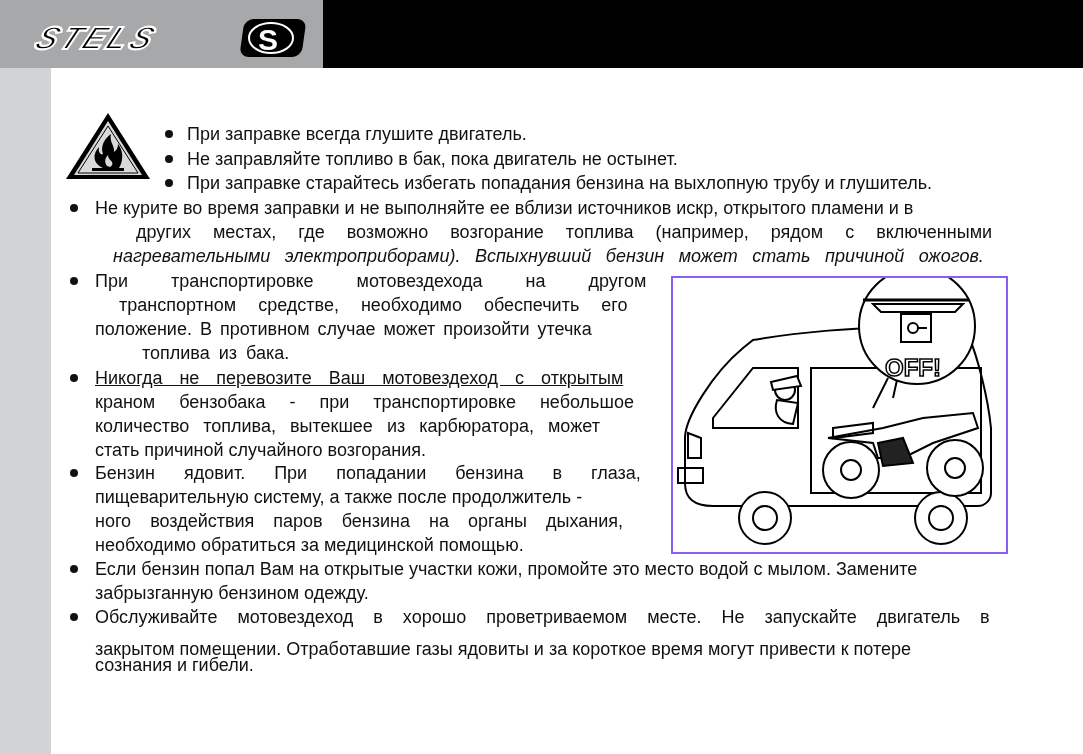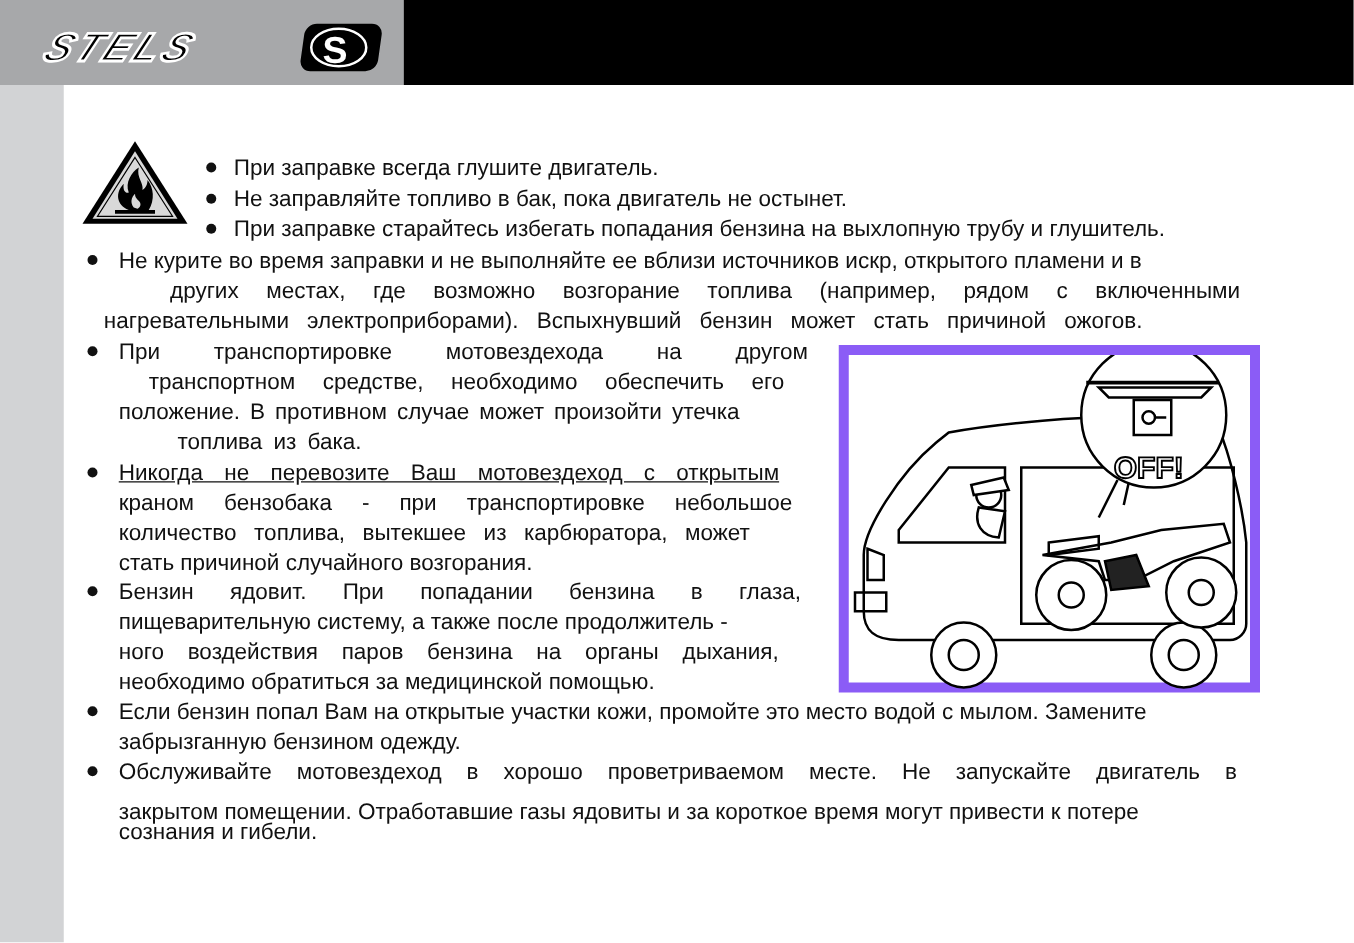--- a/index.html
+++ b/index.html
@@ -23,21 +23,21 @@
   }
   .logo { position: absolute; left: 26px; top: 16px; }
   .warn-icon { position: absolute; left: 63px; top: 110px; }
   .bullet {
     position: absolute; width: 8px; height: 8px; border-radius: 50%;
     background: #111;
   }
   .line { position: absolute; white-space: nowrap; font-size: 18px; }
   .figure {
     position: absolute; left: 671px; top: 276px; width: 337px; height: 278px;
-    border: 8px solid #8b5cf6; background: #fff; box-sizing: border-box;
+    border: 2px solid #8b5cf6; background: #fff; box-sizing: border-box;
   }
 </style>
 </head>
 <body>
 
 <div class="header-gray"></div>
 <div class="header-black"></div>
 <div class="side-strip"></div>
 
 <div class="logo">
@@ -70,21 +70,21 @@
   <div class="bullet" style="left:165px; top:155px;"></div>
   <div class="line" style="left:187px; top:149px;">Не заправляйте топливо в бак, пока двигатель не остынет.</div>
   <div class="bullet" style="left:165px; top:179px;"></div>
   <div class="line" style="left:187px; top:173px;">При заправке старайтесь избегать попадания бензина на выхлопную трубу и глушитель.</div>
 </div>
 
 <div>
   <div class="bullet" style="left:70px; top:204px;"></div>
   <div class="line" style="left:95px; top:198px;">Не курите во время заправки и не выполняйте ее вблизи  источников искр, открытого пламени и в</div>
   <div class="line" style="left:95px; top:222px; width:914px; word-spacing:17px;margin-left:41px;">других местах, где возможно возгорание топлива (например, рядом с включенными</div>
-  <div class="line" style="left:83px; top:246px; word-spacing:9.5px;">нагревательными электроприборами). Вспыхнувший бензин может стать причиной ожогов.</div>
+  <div class="line" style="left:113px; top:246px; word-spacing:9.5px;font-style:italic;">нагревательными электроприборами). Вспыхнувший бензин может стать причиной ожогов.</div>
 </div>
 
 <div>
   <div class="bullet" style="left:70px; top:277px;"></div>
   <div class="line" style="left:95px; top:271px; word-spacing:38px;">При транспортировке мотовездехода на другом</div>
   <div class="line" style="left:95px; top:295px; word-spacing:17px;margin-left:24px;">транспортном средстве, необходимо обеспечить его</div>
   <div class="line" style="left:95px; top:319px; word-spacing:3px;">положение. В противном случае может произойти утечка</div>
   <div class="line" style="left:95px; top:343px; word-spacing:4px;margin-left:47px;">топлива из бака.</div>
 </div>
 

